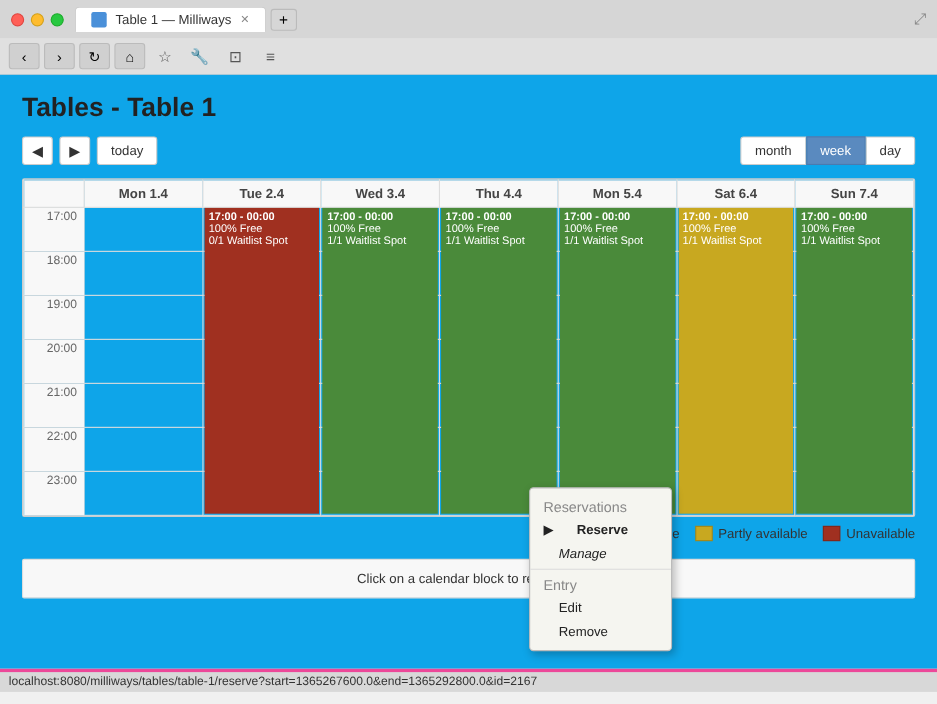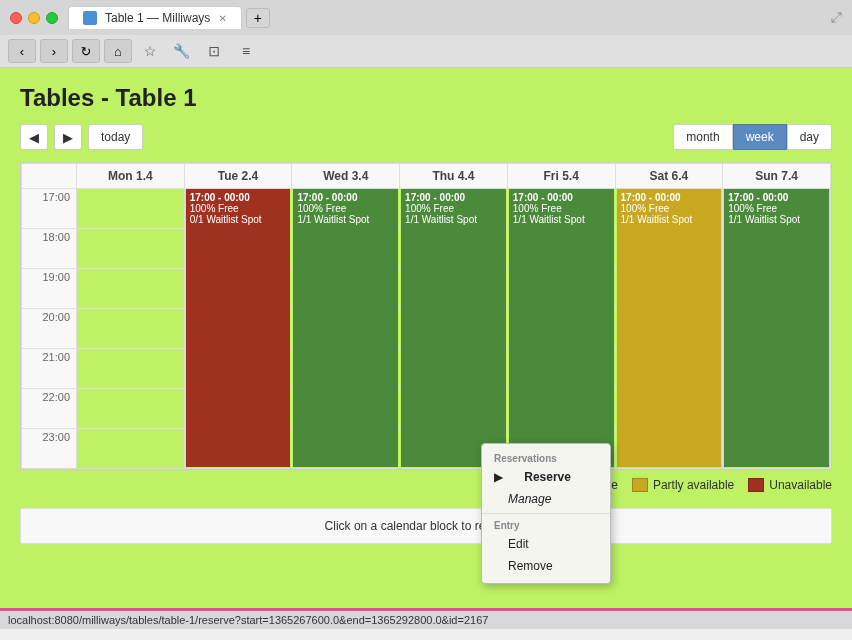--- a/index.html
+++ b/index.html
@@ -109,21 +109,21 @@
       cursor: pointer;
       font-size: 14px;
       display: flex;
       align-items: center;
       justify-content: center;
       color: #555;
     }
 
     
     .page-content {
-      background: #bef264;
+      background: #0ea5e9;
       min-height: 540px;
       padding: 16px 20px;
     }
 
     .page-title {
       font-size: 24px;
       font-weight: bold;
       margin-bottom: 12px;
       color: #222;
     }
@@ -238,23 +238,23 @@
       border-radius: 4px;
       box-shadow: 2px 3px 8px rgba(0,0,0,0.25);
       z-index: 100;
       min-width: 130px;
       padding: 6px 0;
       top: 280px;
       left: 460px;
     }
     .ctx-section-label {
       padding: 3px 12px 2px;
-      font-size: 10px;
+      font-size: 13px;
       color: #888;
-      font-weight: bold;
+      font-weight: normal;
     }
     .ctx-item {
       padding: 4px 12px;
       cursor: pointer;
       font-size: 12px;
       color: #222;
       display: flex;
       align-items: center;
       gap: 4px;
     }
@@ -348,21 +348,21 @@
 
   <div class="cal-wrapper">
     <table class="cal-table">
       <thead>
         <tr>
           <th class="time-col"></th>
           <th>Mon 1.4</th>
           <th>Tue 2.4</th>
           <th>Wed 3.4</th>
           <th>Thu 4.4</th>
-          <th>Fri 5.4</th>
+          <th>Mon 5.4</th>
           <th>Sat 6.4</th>
           <th>Sun 7.4</th>
         </tr>
       </thead>
       <tbody id="cal-body">
 
       <tr>
             <td class="time-label">17:00</td>
             <td class="day-cell" style="height: 40px; position: relative;"></td>
             <td class="day-cell" style="height: 40px; position: relative;">

